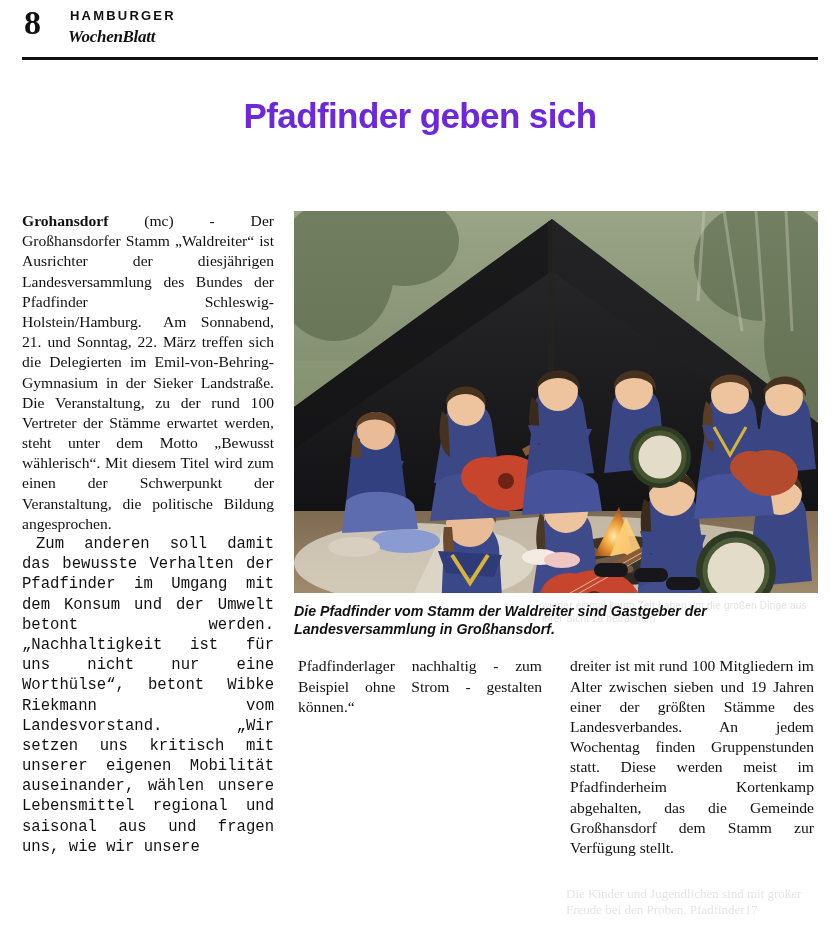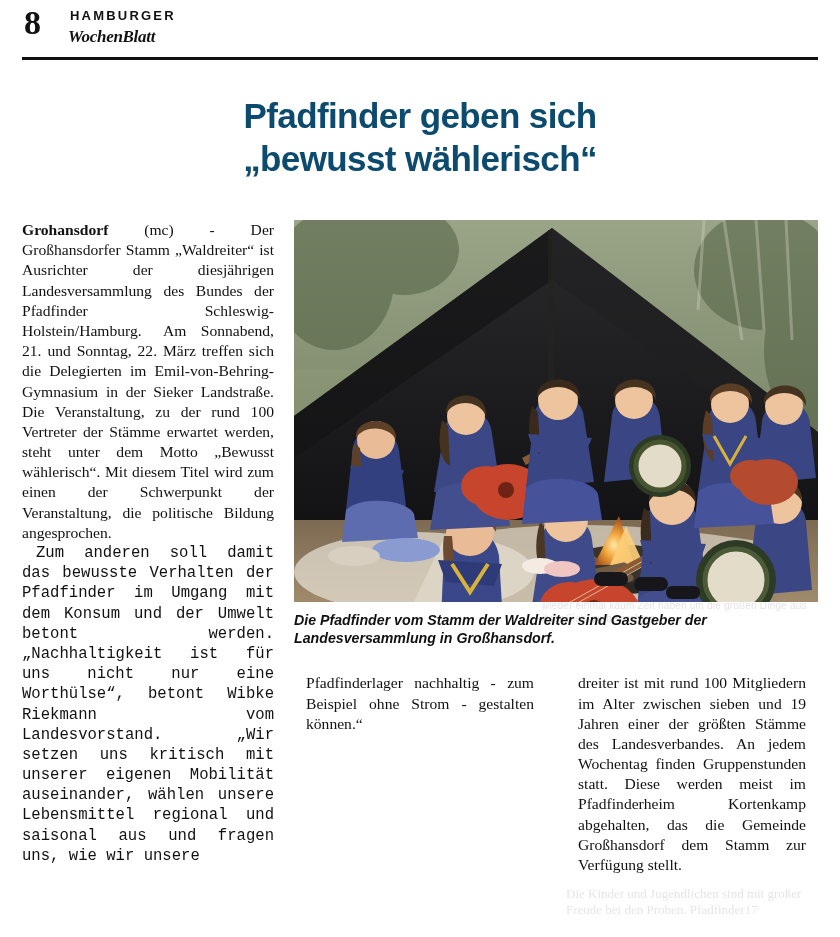--- a/index.html
+++ b/index.html
@@ -73,30 +73,30 @@
 
   
   .headline {
     margin: 34px 26px 0 26px;
     text-align: center;
     font-family: "Liberation Sans", sans-serif;
     font-weight: bold;
     font-size: 35px;
     line-height: 1.23;
     letter-spacing: -0.6px;
-    color: #0c4a6e;
+    color: #6d28d9;
   }
   .headline .l1 { display: block; }
   .headline .l2 { display: block; }
 
   
   .content {
     position: absolute;
     left: 22px;
-    top: 220px;
+    top: 211px;
     width: 796px;
   }
   .col {
     width: 252px;
     float: left;
     font-size: 15.6px;
     line-height: 1.295;
     text-align: justify;
     hyphens: auto;
     -webkit-hyphens: auto;
@@ -147,21 +147,21 @@
   .lower-col {
     width: 252px;
     float: left;
     font-size: 15.6px;
     line-height: 1.295;
     text-align: justify;
     hyphens: auto;
     -webkit-hyphens: auto;
   }
   .lower-col + .lower-col { margin-left: 20px; }
-  .lower-col p { margin: 12px; }
+  .lower-col p { margin: 4px; }
   .lower-col p + p { text-indent: 14px; }
 
   .clear { clear: both; }
 
   
   .photo svg { display: block; }
 
   
   .ghost {
     position: absolute;
@@ -205,21 +205,20 @@
     <div class="page-number">8</div>
     <div class="masthead-brand">
       <div class="brand-top">HAMBURGER</div>
       <div class="brand-main">WochenBlatt</div>
     </div>
     <div class="rule"></div>
   </div>
 
   <h1 class="headline">
     <span class="l1">Pfadfinder geben sich</span>
-    <span class="l2">„bewusst wählerisch“</span>
   </h1>
 
   <div class="ghost">
     <span>nicht verwendet</span>
     <span class="g2">wieder einmal kaum Zeit haben um die großen Dinge aus ihrer Sicht zu betrachten</span>
   </div>
   <div class="ghost-bottom">Die Kinder und Jugendlichen sind mit großer Freude bei den Proben. Pfadfinder17</div>
 
   <div class="content">
 

